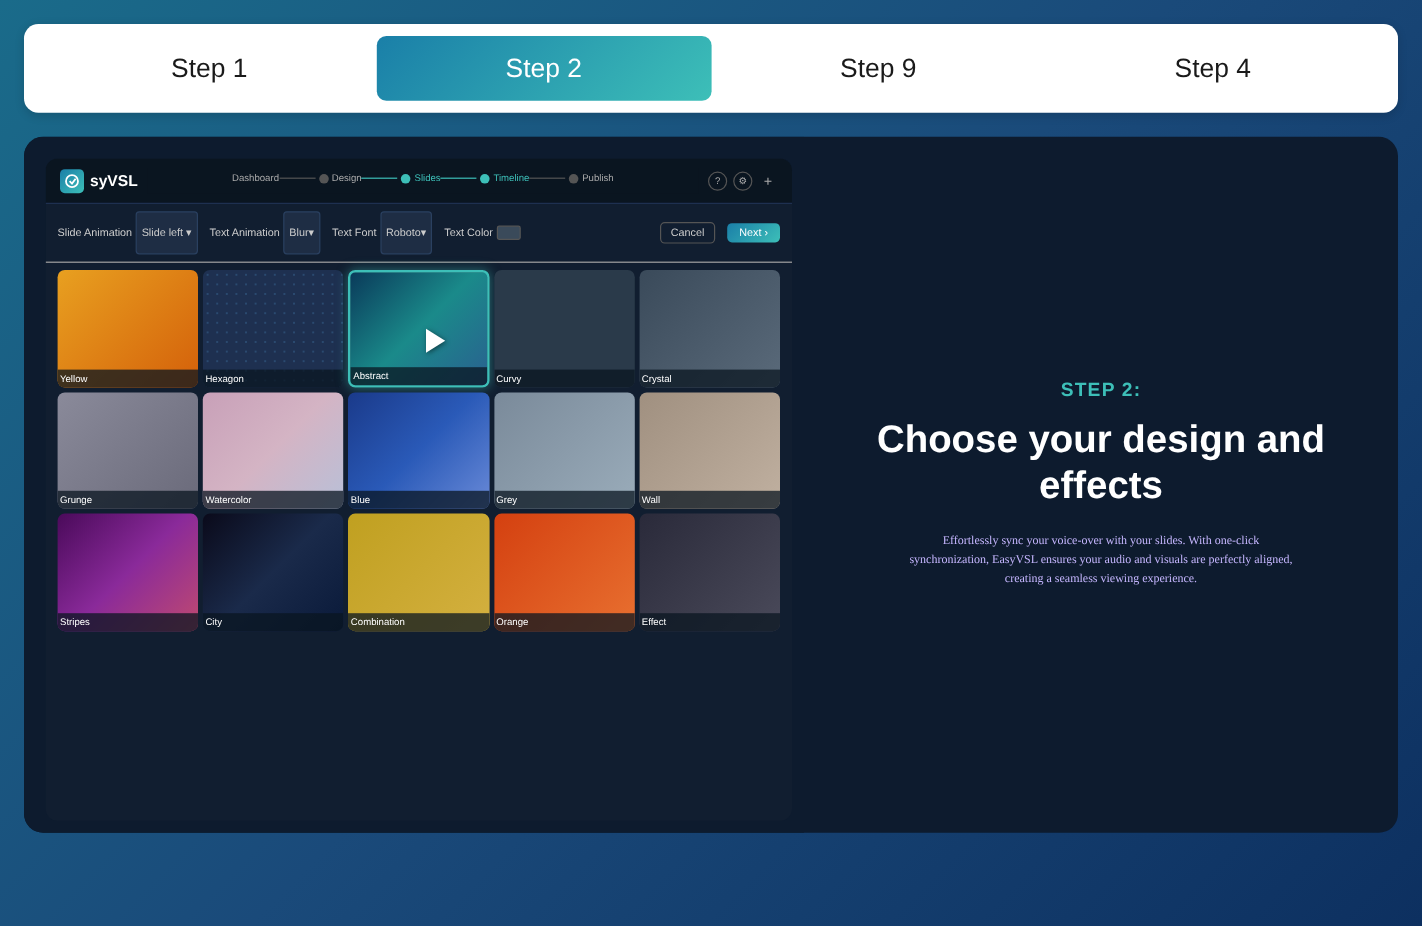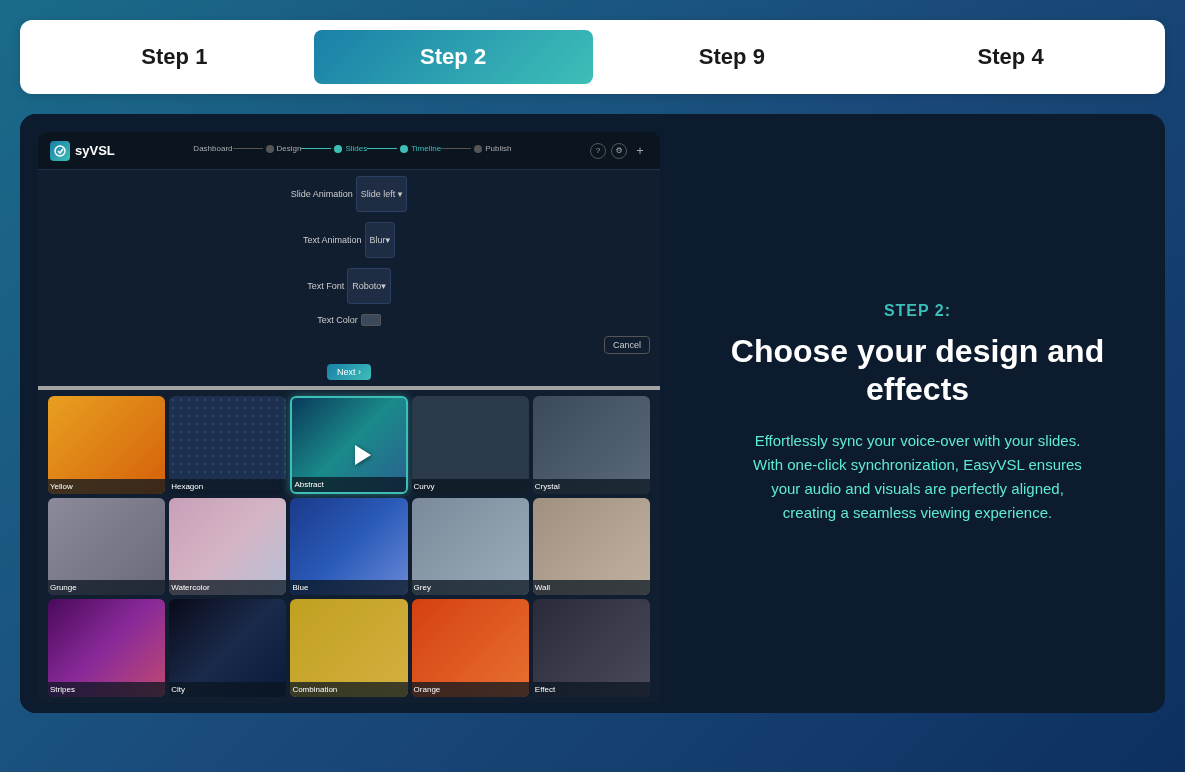--- a/index.html
+++ b/index.html
@@ -20,21 +20,21 @@
       padding: 10px 15px;
       margin-bottom: 20px;
       box-shadow: 0 2px 8px rgba(0,0,0,0.15);
     }
     .step-item {
       flex: 1;
       text-align: center;
       padding: 14px 20px;
       border-radius: 8px;
       font-size: 22px;
-      font-weight: 700;
+      font-weight: 400;
       color: #1a1a1a;
       cursor: pointer;
     }
     .step-item.active {
       background: linear-gradient(135deg, #1a7fa8, #3dbfb8);
       color: #fff;
     }
 
     
     .main-content {
@@ -121,27 +121,26 @@
       width: 30px;
       height: 1px;
       background: #555;
     }
     .app-nav-line.filled-line { background: #3dbfb8; }
 
     
     .app-toolbar {
       background: #111e30;
       border-top: 1px solid #1e3050;
-      border-bottom: 4px solid #a3a3a3;
+      border-bottom: 1px solid #a3a3a3;
       padding: 6px 10px;
       display: flex;
       align-items: center;
       gap: 10px;
       flex-wrap: wrap;
-      flex-direction: column;
     }
     .toolbar-item {
       display: flex;
       align-items: center;
       gap: 3px;
       font-size: 9px;
       color: #ccc;
     }
     .toolbar-cancel-btn {
       margin-left: auto;
@@ -259,24 +258,25 @@
       margin-bottom: 12px;
     }
     .info-title {
       color: #fff;
       font-size: 32px;
       font-weight: 900;
       line-height: 1.2;
       margin-bottom: 20px;
     }
     .info-desc {
-      color: #5eead4;
-      font-size: 15px;
+      color: #c4b5fd;
+      font-size: 10px;
       line-height: 1.6;
       max-width: 330px;
+      font-family: Liberation Serif, serif;
     }
 
     .dropdown-sim {
       background: #1e2d44;
       border: 1px solid #2a4060;
       border-radius: 3px;
       color: #ccc;
       font-size: 9px;
       padding: 12px 4px;
       display: inline-flex;

